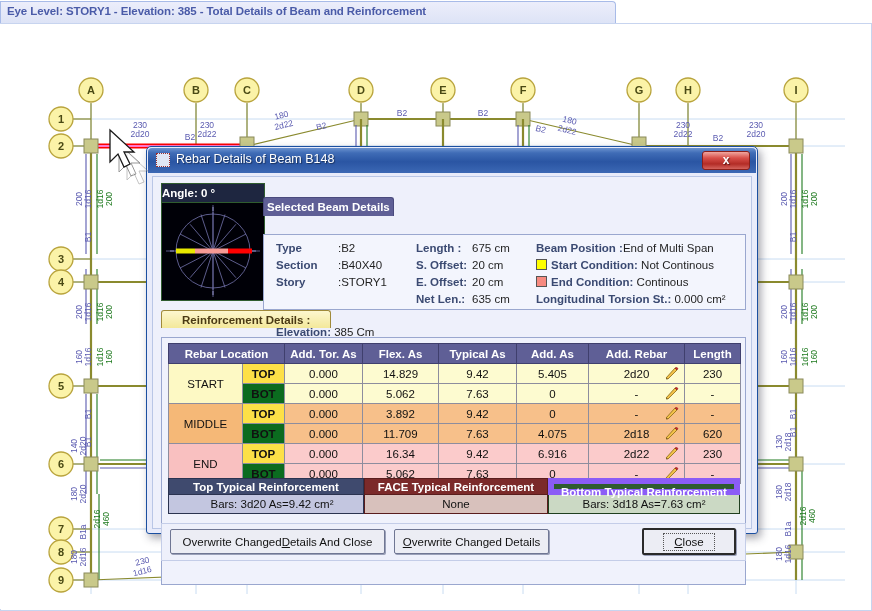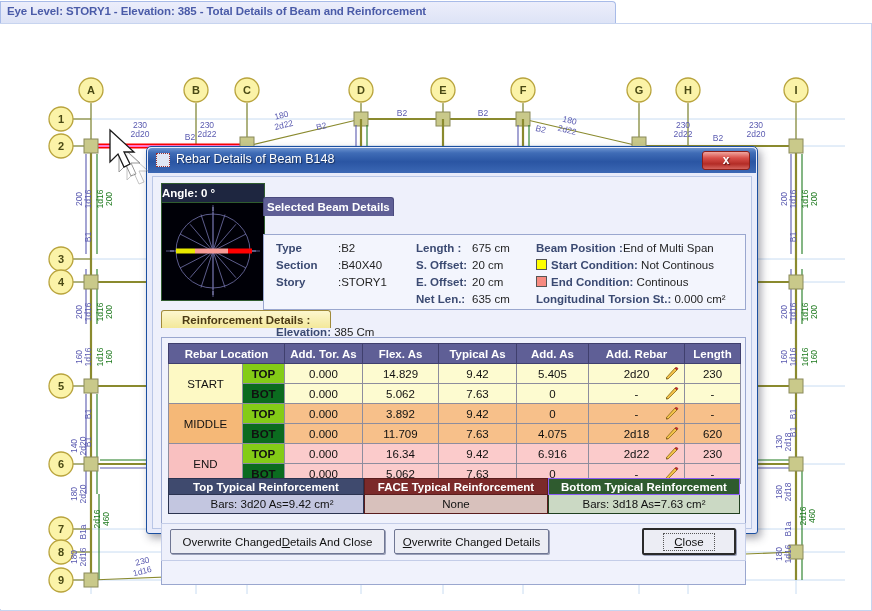--- a/index.html
+++ b/index.html
@@ -137,21 +137,21 @@
     background:#5f5f96;color:#ffffff;font-size:11.5px;font-weight:bold;
     height:19px;border:1px solid #3f3f6d;padding:0 2px;text-align:center;
     white-space:nowrap;
   }
   table.rt td{
     height:19px;border:1px solid #8d8d9e;font-size:11.5px;color:#111;
     text-align:center;padding:0 2px;white-space:nowrap;
   }
   td.loc{font-weight:normal;font-size:11.5px;border-width:2px;border-color:#6a6a80;}
   td.tb{color:#fff;font-weight:bold;font-size:11px;width:42px;}
-  td.tb.top{background:#84cc16;}
+  td.tb.top{background:#fde047;}
   td.tb.bot{background:#0b6b1f;}
   tr.r-start td.val{background:#fdfbd0;}
   td.loc.start{background:#fdf9c4;}
   tr.r-mid td.val{background:#f7c08a;}
   td.loc.mid{background:#f5b877;}
   tr.r-end td.val{background:#fbcbcb;}
   td.loc.end{background:#f9c0c0;}
   td.rebar{position:relative;}
   .pencil{
     position:absolute;right:5px;top:3px;width:14px;height:13px;cursor:pointer;
@@ -165,21 +165,21 @@
     font-size:11.5px;font-weight:bold;color:#fff;box-sizing:border-box;
   }
   .tr-val{
     height:19px;line-height:19px;text-align:center;font-size:11.5px;color:#111;
     box-sizing:border-box;
   }
   .tr-top .tr-head{background:#3f4a6e;border:1px solid #2b3350;}
   .tr-top .tr-val{background:#c3c6e0;border:1px solid #2b3350;border-top:none;padding-left:12px;}
   .tr-face .tr-head{background:#7b2a2a;border:1px solid #5a1d1d;}
   .tr-face .tr-val{background:#d8c1bc;border:1px solid #5a1d1d;border-top:none;}
-  .tr-bot .tr-head{background:#2f5b2f;border:1px solid #8b5cf6;}
+  .tr-bot .tr-head{background:#2f5b2f;border:6px solid #8b5cf6;}
   .tr-bot .tr-val{background:#cbd9c4;border:1px solid #1f3f1f;border-top:none;}
 
   
   .btnbar{
     position:absolute;left:8px;top:346px;width:585px;height:38px;
     background:#eef0fb;border:1px solid #c4cde8;box-sizing:border-box;
   }
   .btn{
     position:absolute;height:25px;background:#ecedf4;
     border:1px solid #6f7693;border-radius:2px;

